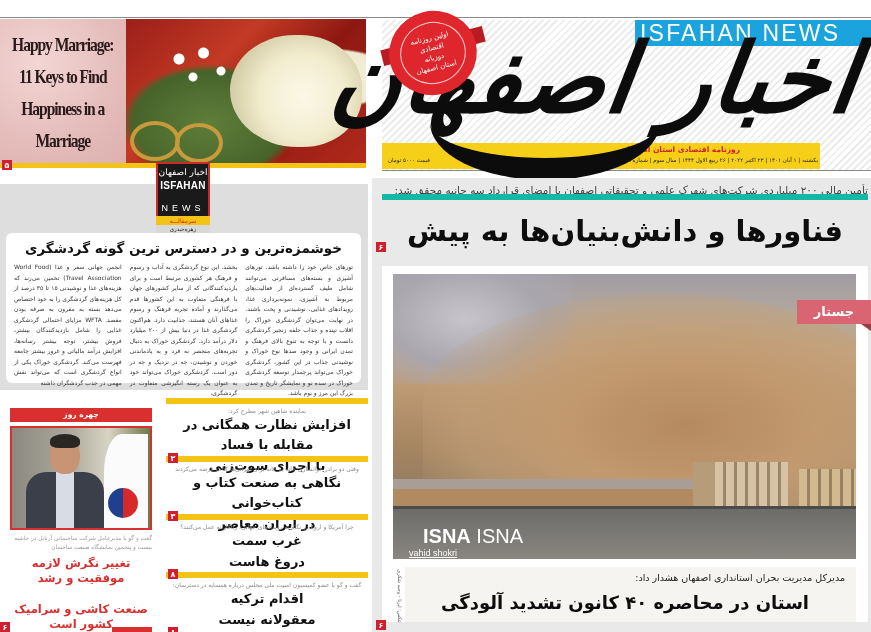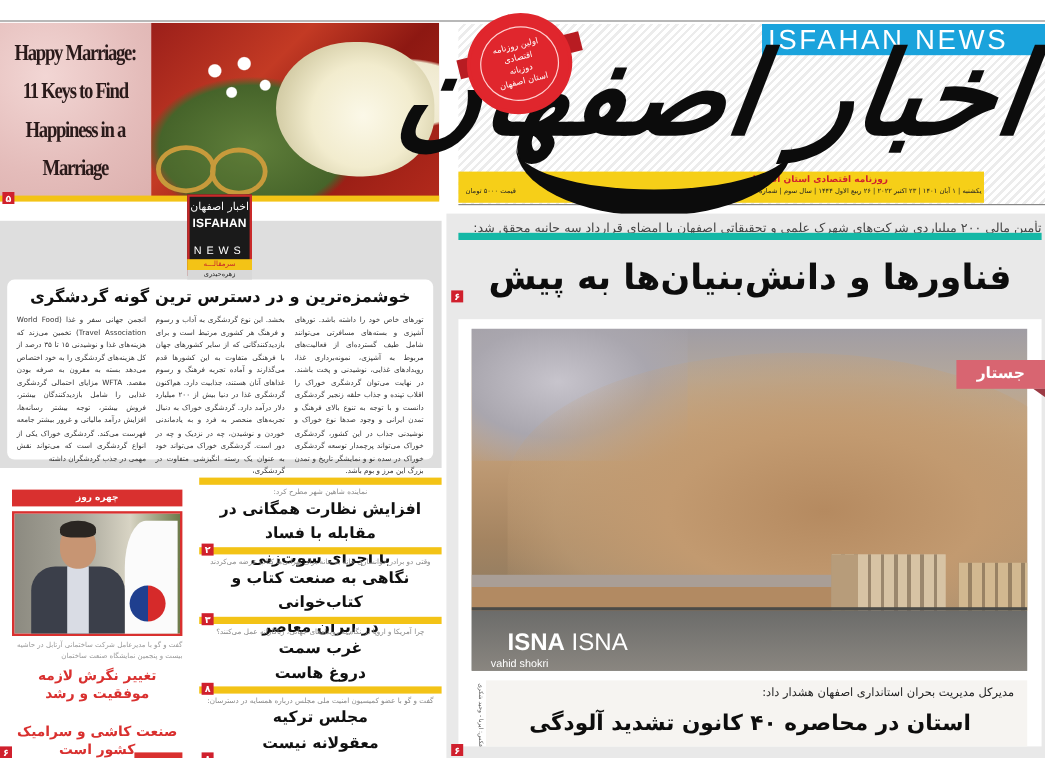--- a/index.html
+++ b/index.html
@@ -125,21 +125,21 @@
   .building-b { left: 406px; top: 195px; width: 70px; height: 80px; background: #d2b990; }
   .windows { background-image: repeating-linear-gradient(90deg, transparent 0 8px, #6a5640 8px 11px),
                               repeating-linear-gradient(180deg, transparent 0 10px, rgba(0,0,0,0) 10px 14px); opacity: 0.55; }
   .wall { left: 0; top: 205px; width: 300px; height: 30px; background: linear-gradient(180deg, #a99e96 0 10px, #b28a62 10px 30px); }
   .ground { left: 0; top: 232px; width: 463px; height: 3px; background: #4b4b48; }
   .photo-lower { left: 393px; top: 509px; width: 463px; height: 50px; background: #7b7a76; overflow: hidden; }
   .road { left: 0; top: 0; width: 463px; height: 50px; background: linear-gradient(180deg, #6c6c6a 0%, #8a8680 100%); }
   .isna { left: 407px; top: 524px; width: 160px; height: 24px; color: #fff; font-family: "Liberation Sans", sans-serif; font-size: 20px;
     white-space: nowrap; line-height: 24px; }
   .isna b { font-weight: bold; margin-left: 16px; }
-  .isna-credit { left: 409px; top: 548px; width: 100px; height: 12px; color: #fff; font-family: "Liberation Sans", sans-serif; font-size: 9px; }
+  .isna-credit { left: 409px; top: 548px; width: 100px; height: 12px; color: #fff; font-family: "Liberation Sans", sans-serif; font-size: 9px; text-decoration: underline; }
   .caption-box { left: 405px; top: 567px; width: 451px; height: 55px; background: rgba(245,243,240,0.92); }
   .caption-kicker { left: 405px; top: 572px; width: 440px; height: 14px; font-size: 9.5px; color: #222; direction: rtl; text-align: right; }
   .caption-headline { left: 405px; top: 588px; width: 440px; height: 30px; font-size: 18px; font-weight: bold; color: #0d0d0d; direction: rtl; text-align: center;
     line-height: 30px; letter-spacing: -0.6px; white-space: nowrap; }
   .vertical-credit { left: 393px; top: 563px; width: 12px; height: 60px; }
   .vertical-credit span { display: block; transform: rotate(90deg) translate(0, 0); transform-origin: left top; width: 60px; position: absolute; left: 10px; top: 0;
     font-size: 5px; color: #555; direction: rtl; white-space: nowrap; }
   .pn-photo { left: 376px; top: 620px; }
   .jostar { left: 797px; top: 300px; width: 74px; height: 24px; background: #d86571; color: #fff; font-weight: bold; font-size: 13px; text-align: center; line-height: 24px;
     direction: rtl; letter-spacing: 1px; }
@@ -203,21 +203,21 @@
     <div class="abs page-num hl-pn" style="top:-3px;">۳</div>
     <div class="hl-bar"></div>
     <div class="hl-kicker">چرا آمریکا و اروپا در نگاه به رویدادهای جهانی، رباکارانه عمل می‌کنند؟</div>
     <div class="hl-title">غرب سمت</div>
     <div class="hl-title">دروغ هاست</div>
   </div>
   <div class="hl-item" style="height:60px;">
     <div class="abs page-num hl-pn" style="top:-3px;">۸</div>
     <div class="hl-bar"></div>
     <div class="hl-kicker">گفت و گو با عضو کمیسیون امنیت ملی مجلس درباره همسایه در دسترسان:</div>
-    <div class="hl-title">مجلس ترکیه</div>
+    <div class="hl-title">اقدام ترکیه</div>
     <div class="hl-title">معقولانه نیست</div>
     <div class="abs page-num hl-pn" style="top:55px;">۸</div>
   </div>
 </div>
 
 <div class="abs face">
   <div class="face-header">چهره روز</div>
   <div class="face-photo">
     <div class="abs flag"></div>
     <div class="abs flag-logo"></div>

